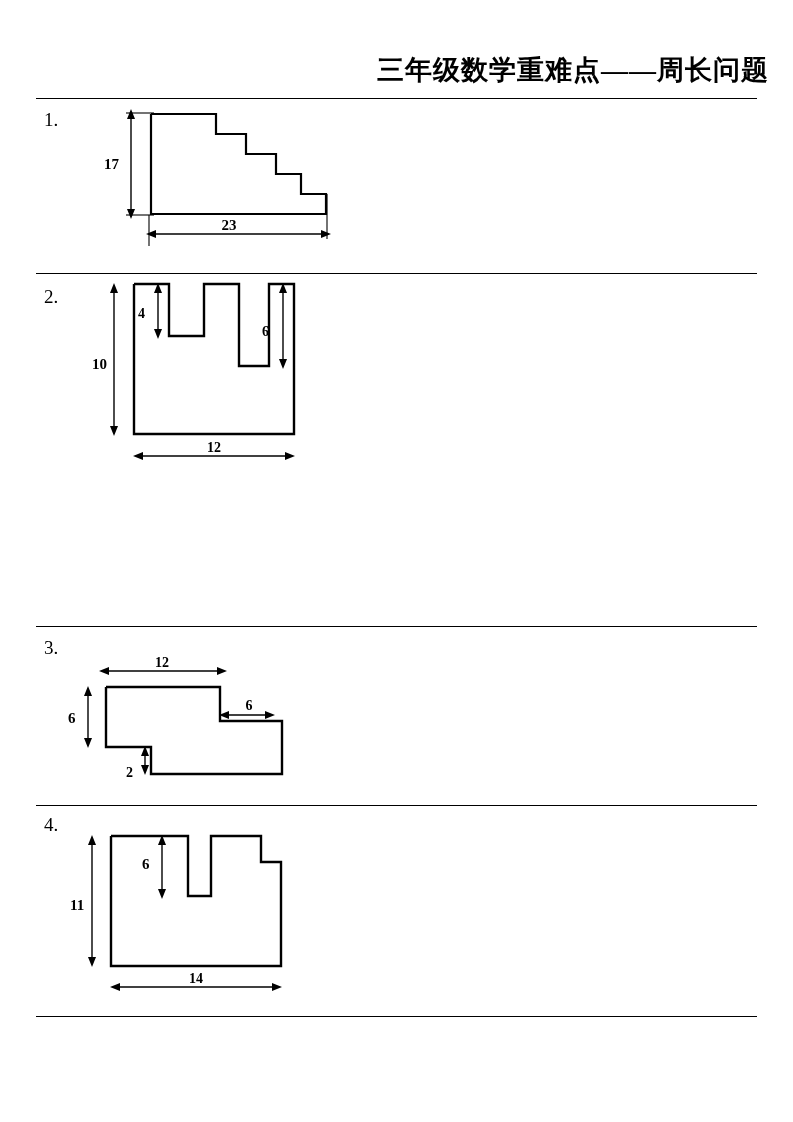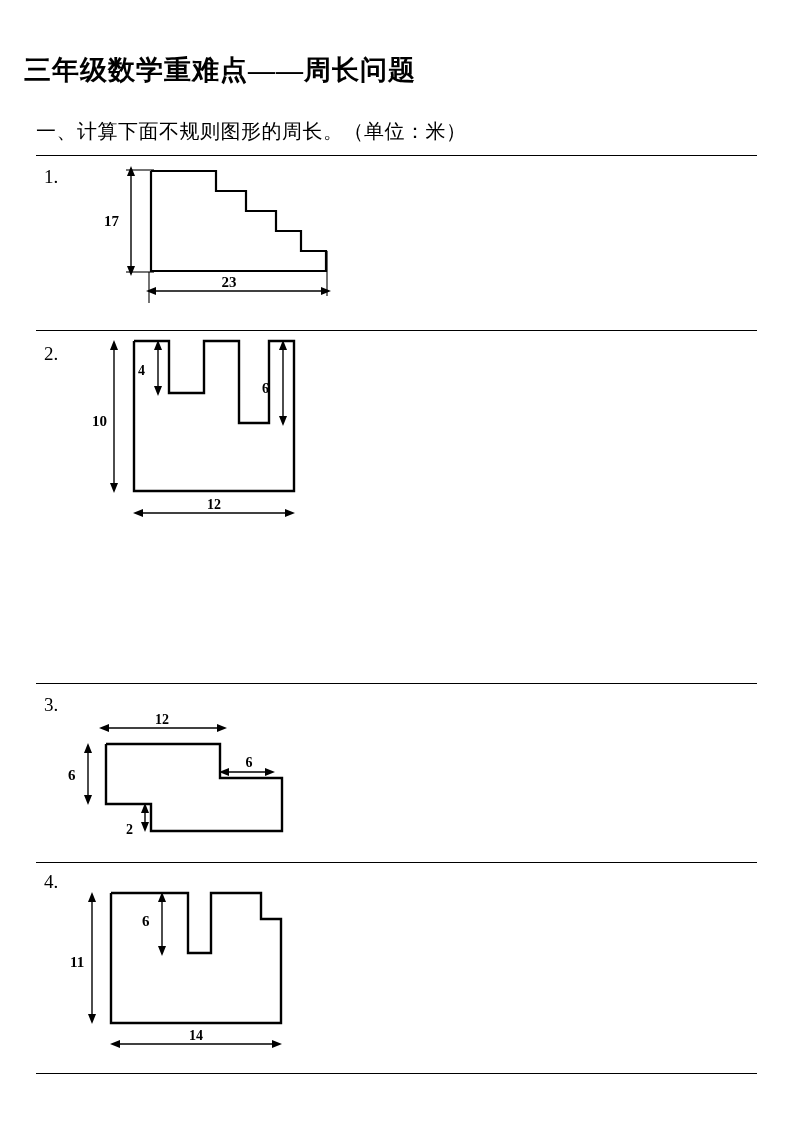--- a/index.html
+++ b/index.html
@@ -17,21 +17,21 @@
   }
   .page {
     position: absolute;
     left: 0; top: 0;
     width: 793px;
     height: 1122px;
     box-sizing: border-box;
     padding: 0 24px;
   }
   .doc-title {
-    text-align: left;
+    text-align: right;
     font-family: "Liberation Serif", "DejaVu Serif", serif;
     font-weight: bold;
     font-size: 27px;
     letter-spacing: 1px;
     margin-top: 52px;
     margin-bottom: 0;
     color: #000;
   }
   .section-heading {
     font-size: 20px;
@@ -61,21 +61,20 @@
     font-weight: bold;
   }
 </style>
 </head>
 <body>
 
 <div class="page">
 
   <h1 class="doc-title">三年级数学重难点——周长问题</h1>
 
-  <div class="section-heading">一、计算下面不规则图形的周长。（单位：米）</div>
 
   <hr class="rule">
 
   <div class="problem" style="height:152px;">
     <div class="prob-num" style="left:8px; top:10px;">1.</div>
 
     <svg class="fig" style="left:40px; top:0px;" width="300" height="150" viewBox="0 0 300 150">
 
       <polyline points="75,15 140,15 140,35 170,35 170,55 200,55 200,75 225,75 225,95 250,95 250,115 75,115 75,15" fill="none" stroke="#000" stroke-width="2.2" stroke-linejoin="miter"></polyline>
 

